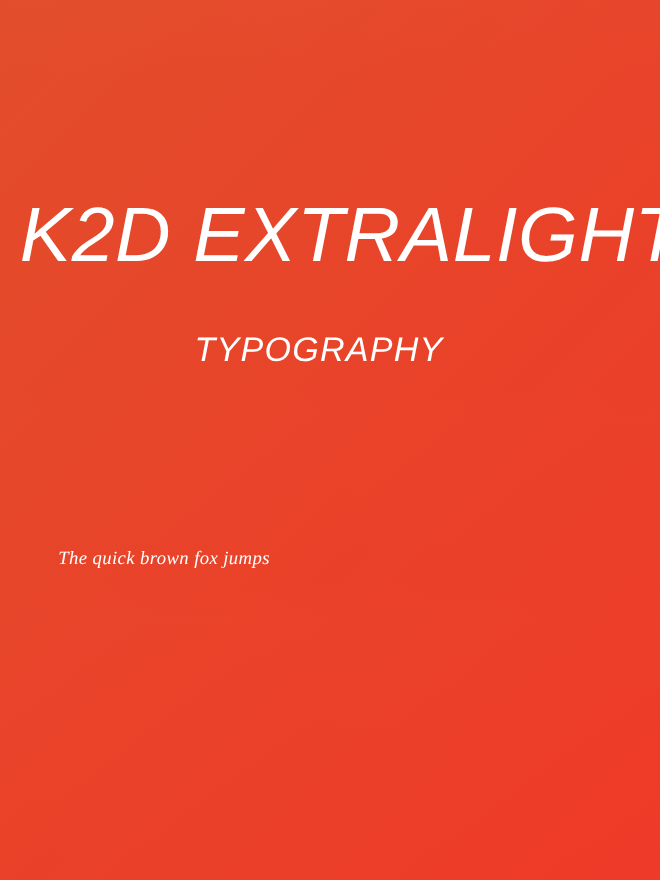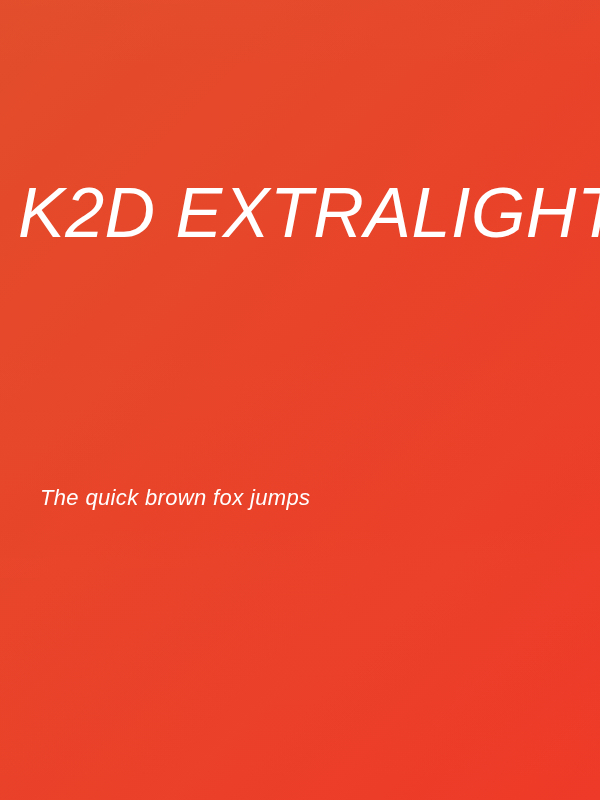--- a/index.html
+++ b/index.html
@@ -87,38 +87,39 @@
     letter-spacing: 1.1px;
     line-height: 1;
     white-space: nowrap;
   }
 
   
   .sample-line {
     position: absolute;
     left: 40px;
     top: 485px;
-    margin: 0;
+    margin: 13px;
     color: #FFFFFF;
-    font-family: Liberation Sans, sans-serif;
-    font-size: 22px;
+    font-family: Liberation Serif, serif;
+    font-size: 17px;
     font-weight: 300;
     font-style: italic;
     letter-spacing: 0.35px;
     line-height: 1.2;
     white-space: nowrap;
   }
 </style>
 </head>
 <body>
 
 <div class="specimen-card">
 
   <div class="tone-overlay"></div>
 
   <div class="headline-row">
     <h1 class="headline">K2D EXTRALIGHT ITALIC</h1>
   </div>
 
+  <h2 class="subtitle">TYPOGRAPHY</h2>
 
   <p class="sample-line">The quick brown fox jumps</p>
 
 </div>
 
 </body></html>

